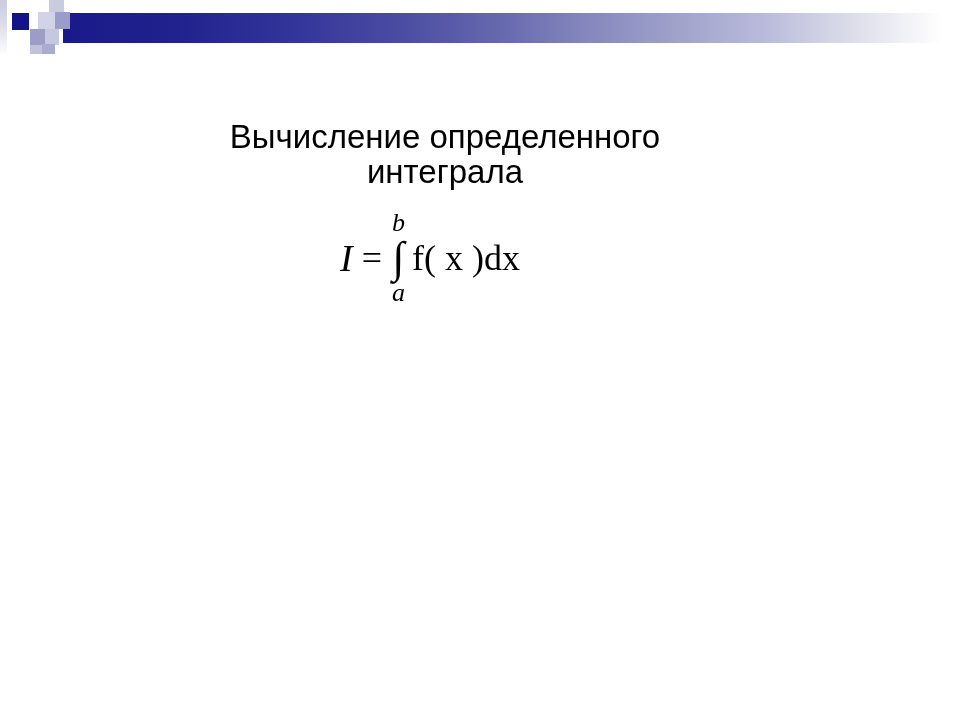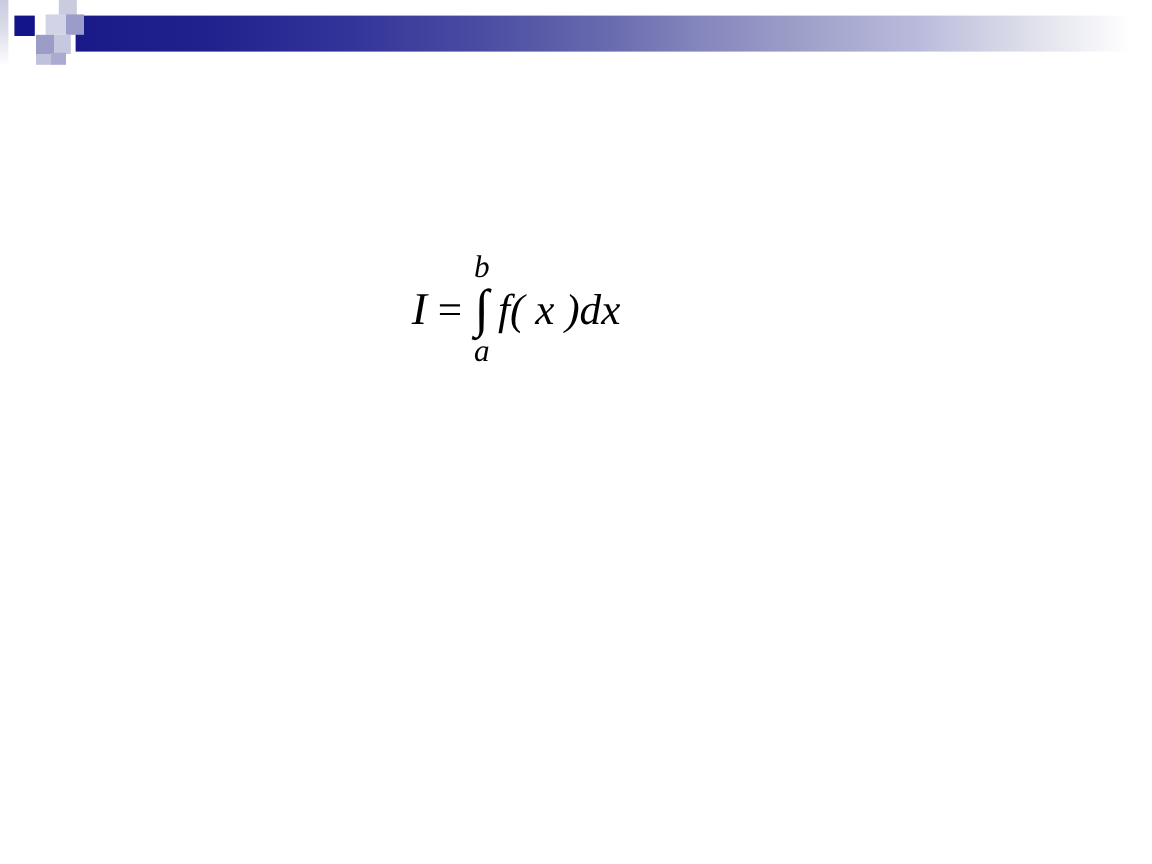--- a/index.html
+++ b/index.html
@@ -80,21 +80,20 @@
   .int-limit {
     font-style: italic;
     font-size: 26px;
     line-height: 24px;
   }
   .int-sign {
     font-size: 44px;
     line-height: 46px;
   }
   .f-integrand {
-    font-style: italic;
     font-size: 36px;
     line-height: 1;
   }
 
   
   .body-text {
     position: absolute;
     left: 0; top: 340px; width: 936px;
     text-align: center;
     font-family: "Liberation Serif", serif;
@@ -115,20 +114,22 @@
     <div class="sq sq-top"></div>
     <div class="sq sq-navy"></div>
     <div class="sq sq-a"></div>
     <div class="sq sq-b"></div>
     <div class="sq sq-c"></div>
     <div class="sq sq-d"></div>
     <div class="sq sq-e"></div>
     <div class="sq sq-f"></div>
   </div>
 
+  <div class="title">Вычисление определенного
+интеграла</div>
 
   <div class="formula">
     <span class="f-lhs">I</span>
     <span class="f-eq">=</span>
     <span class="int-col">
       <span class="int-limit">b</span>
       <span class="int-sign">∫</span>
       <span class="int-limit">a</span>
     </span>
     <span class="f-integrand">f( x )dx</span>

